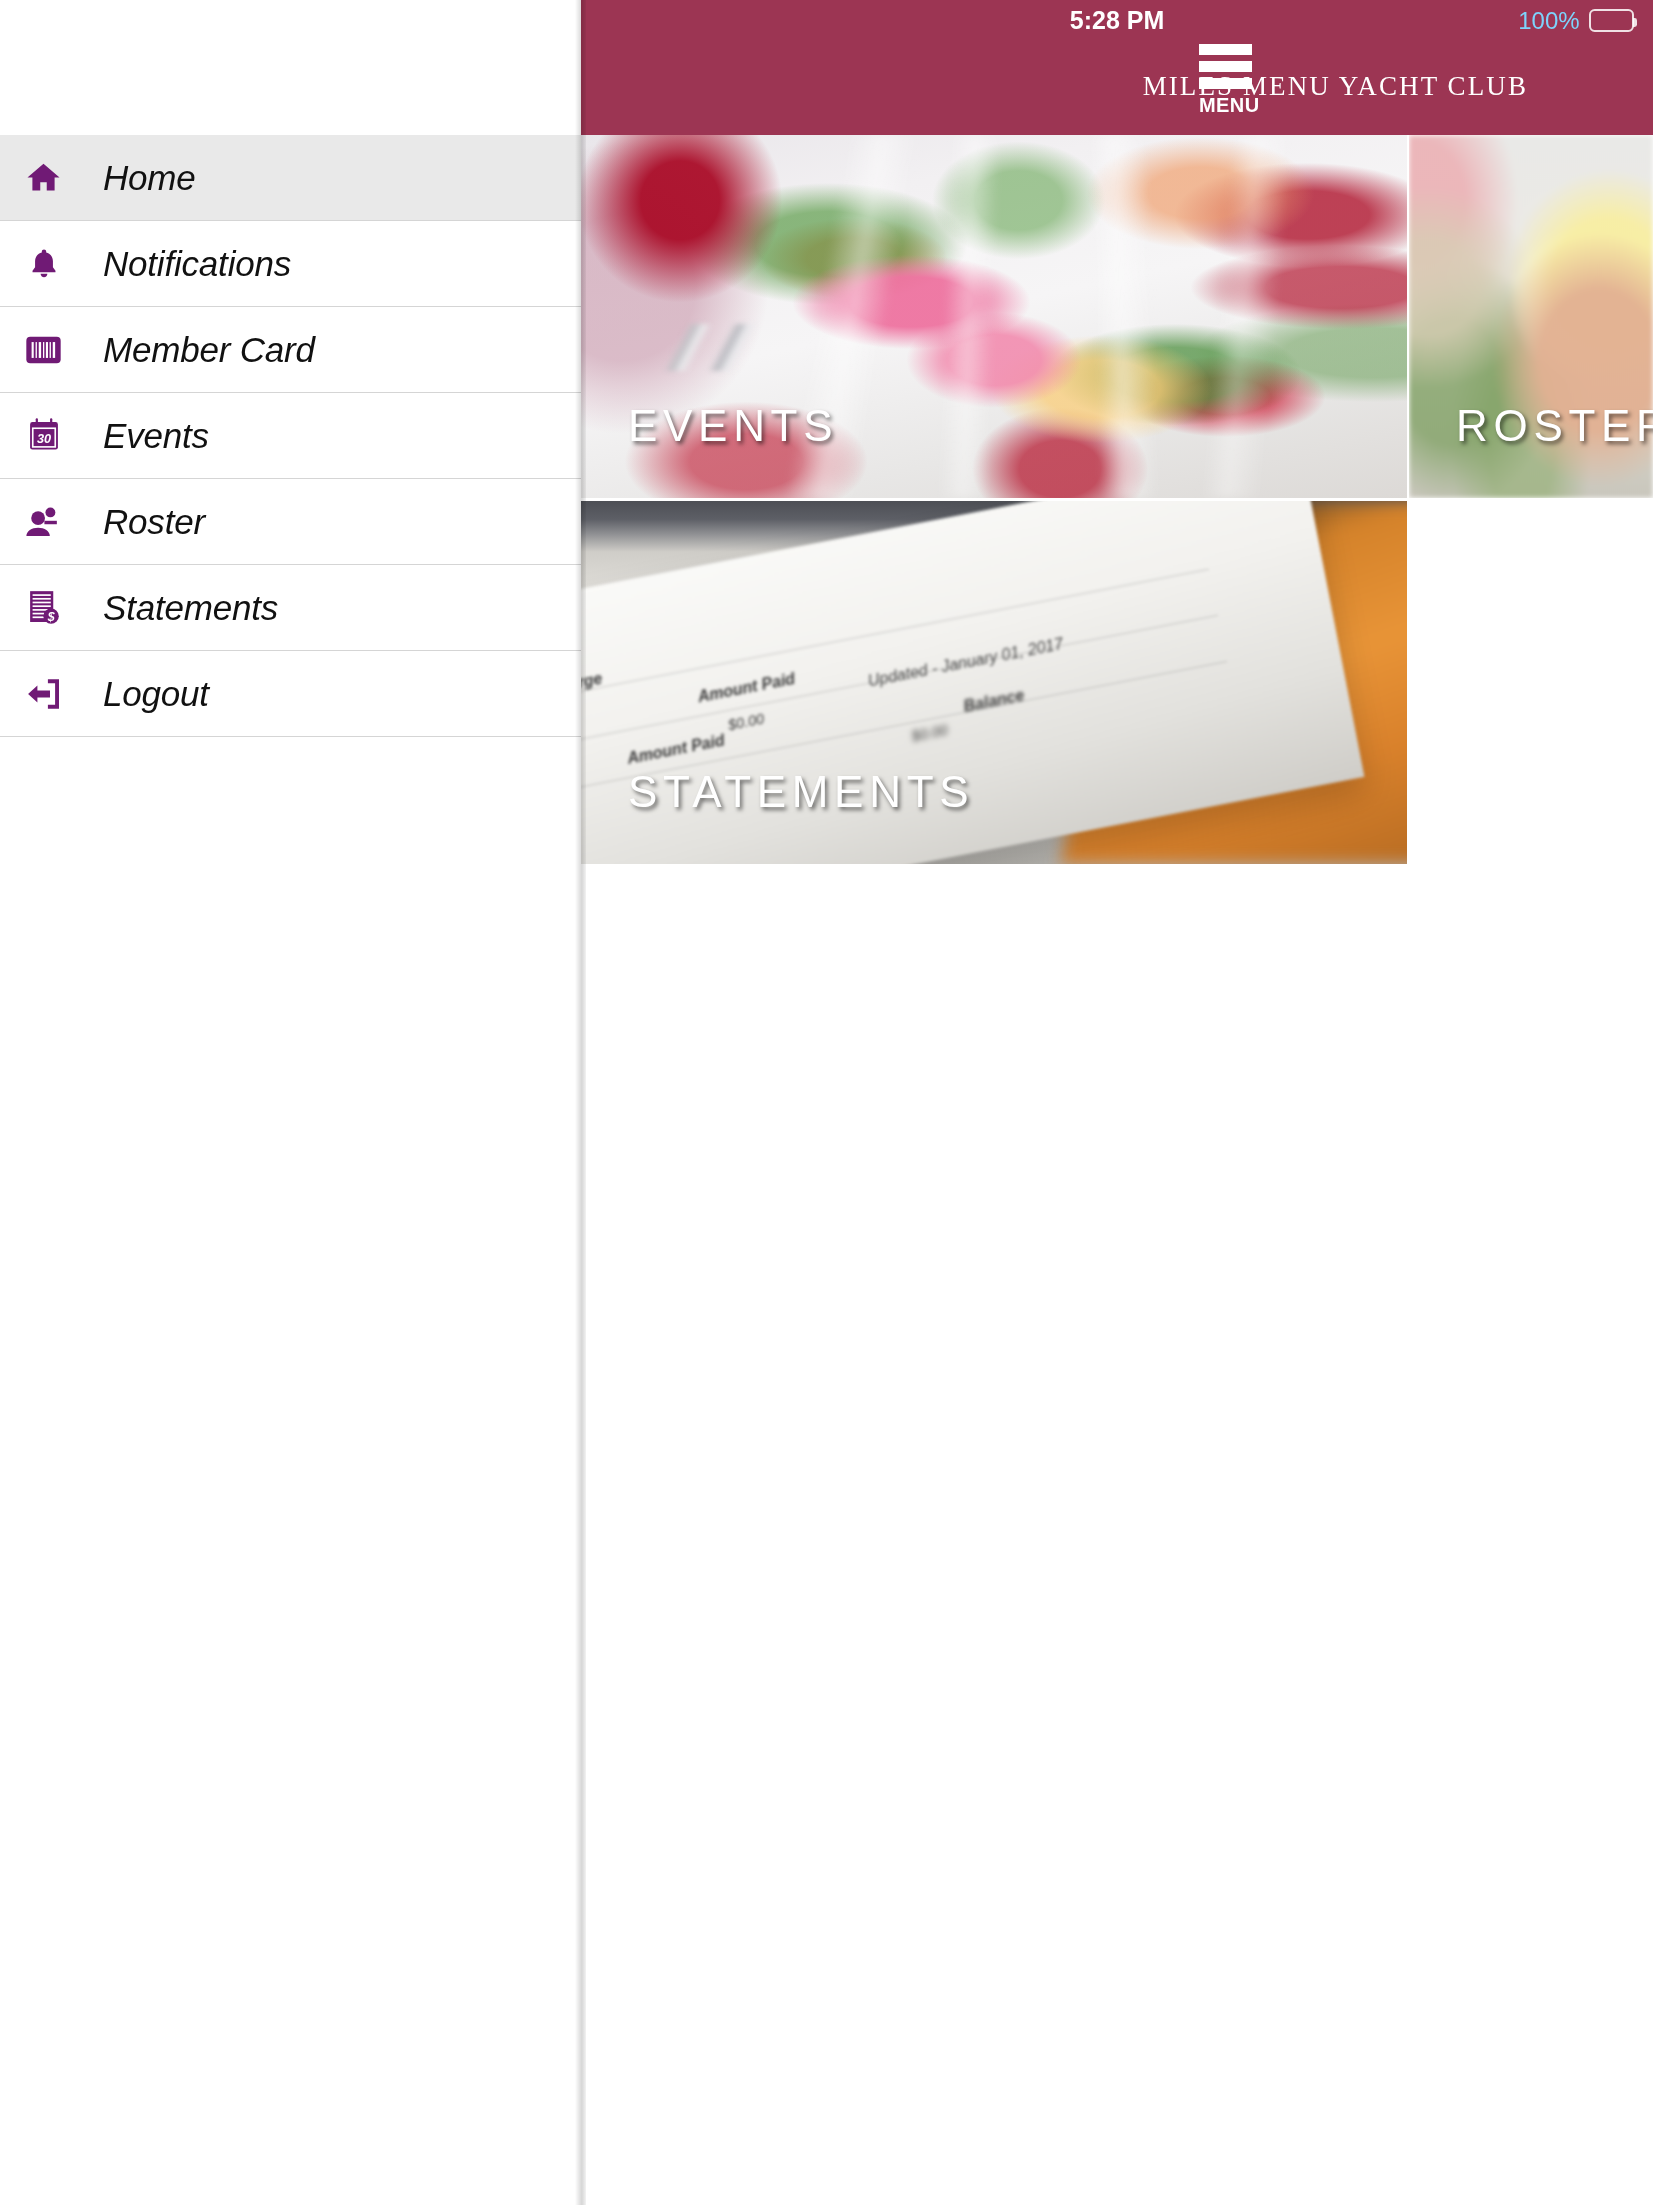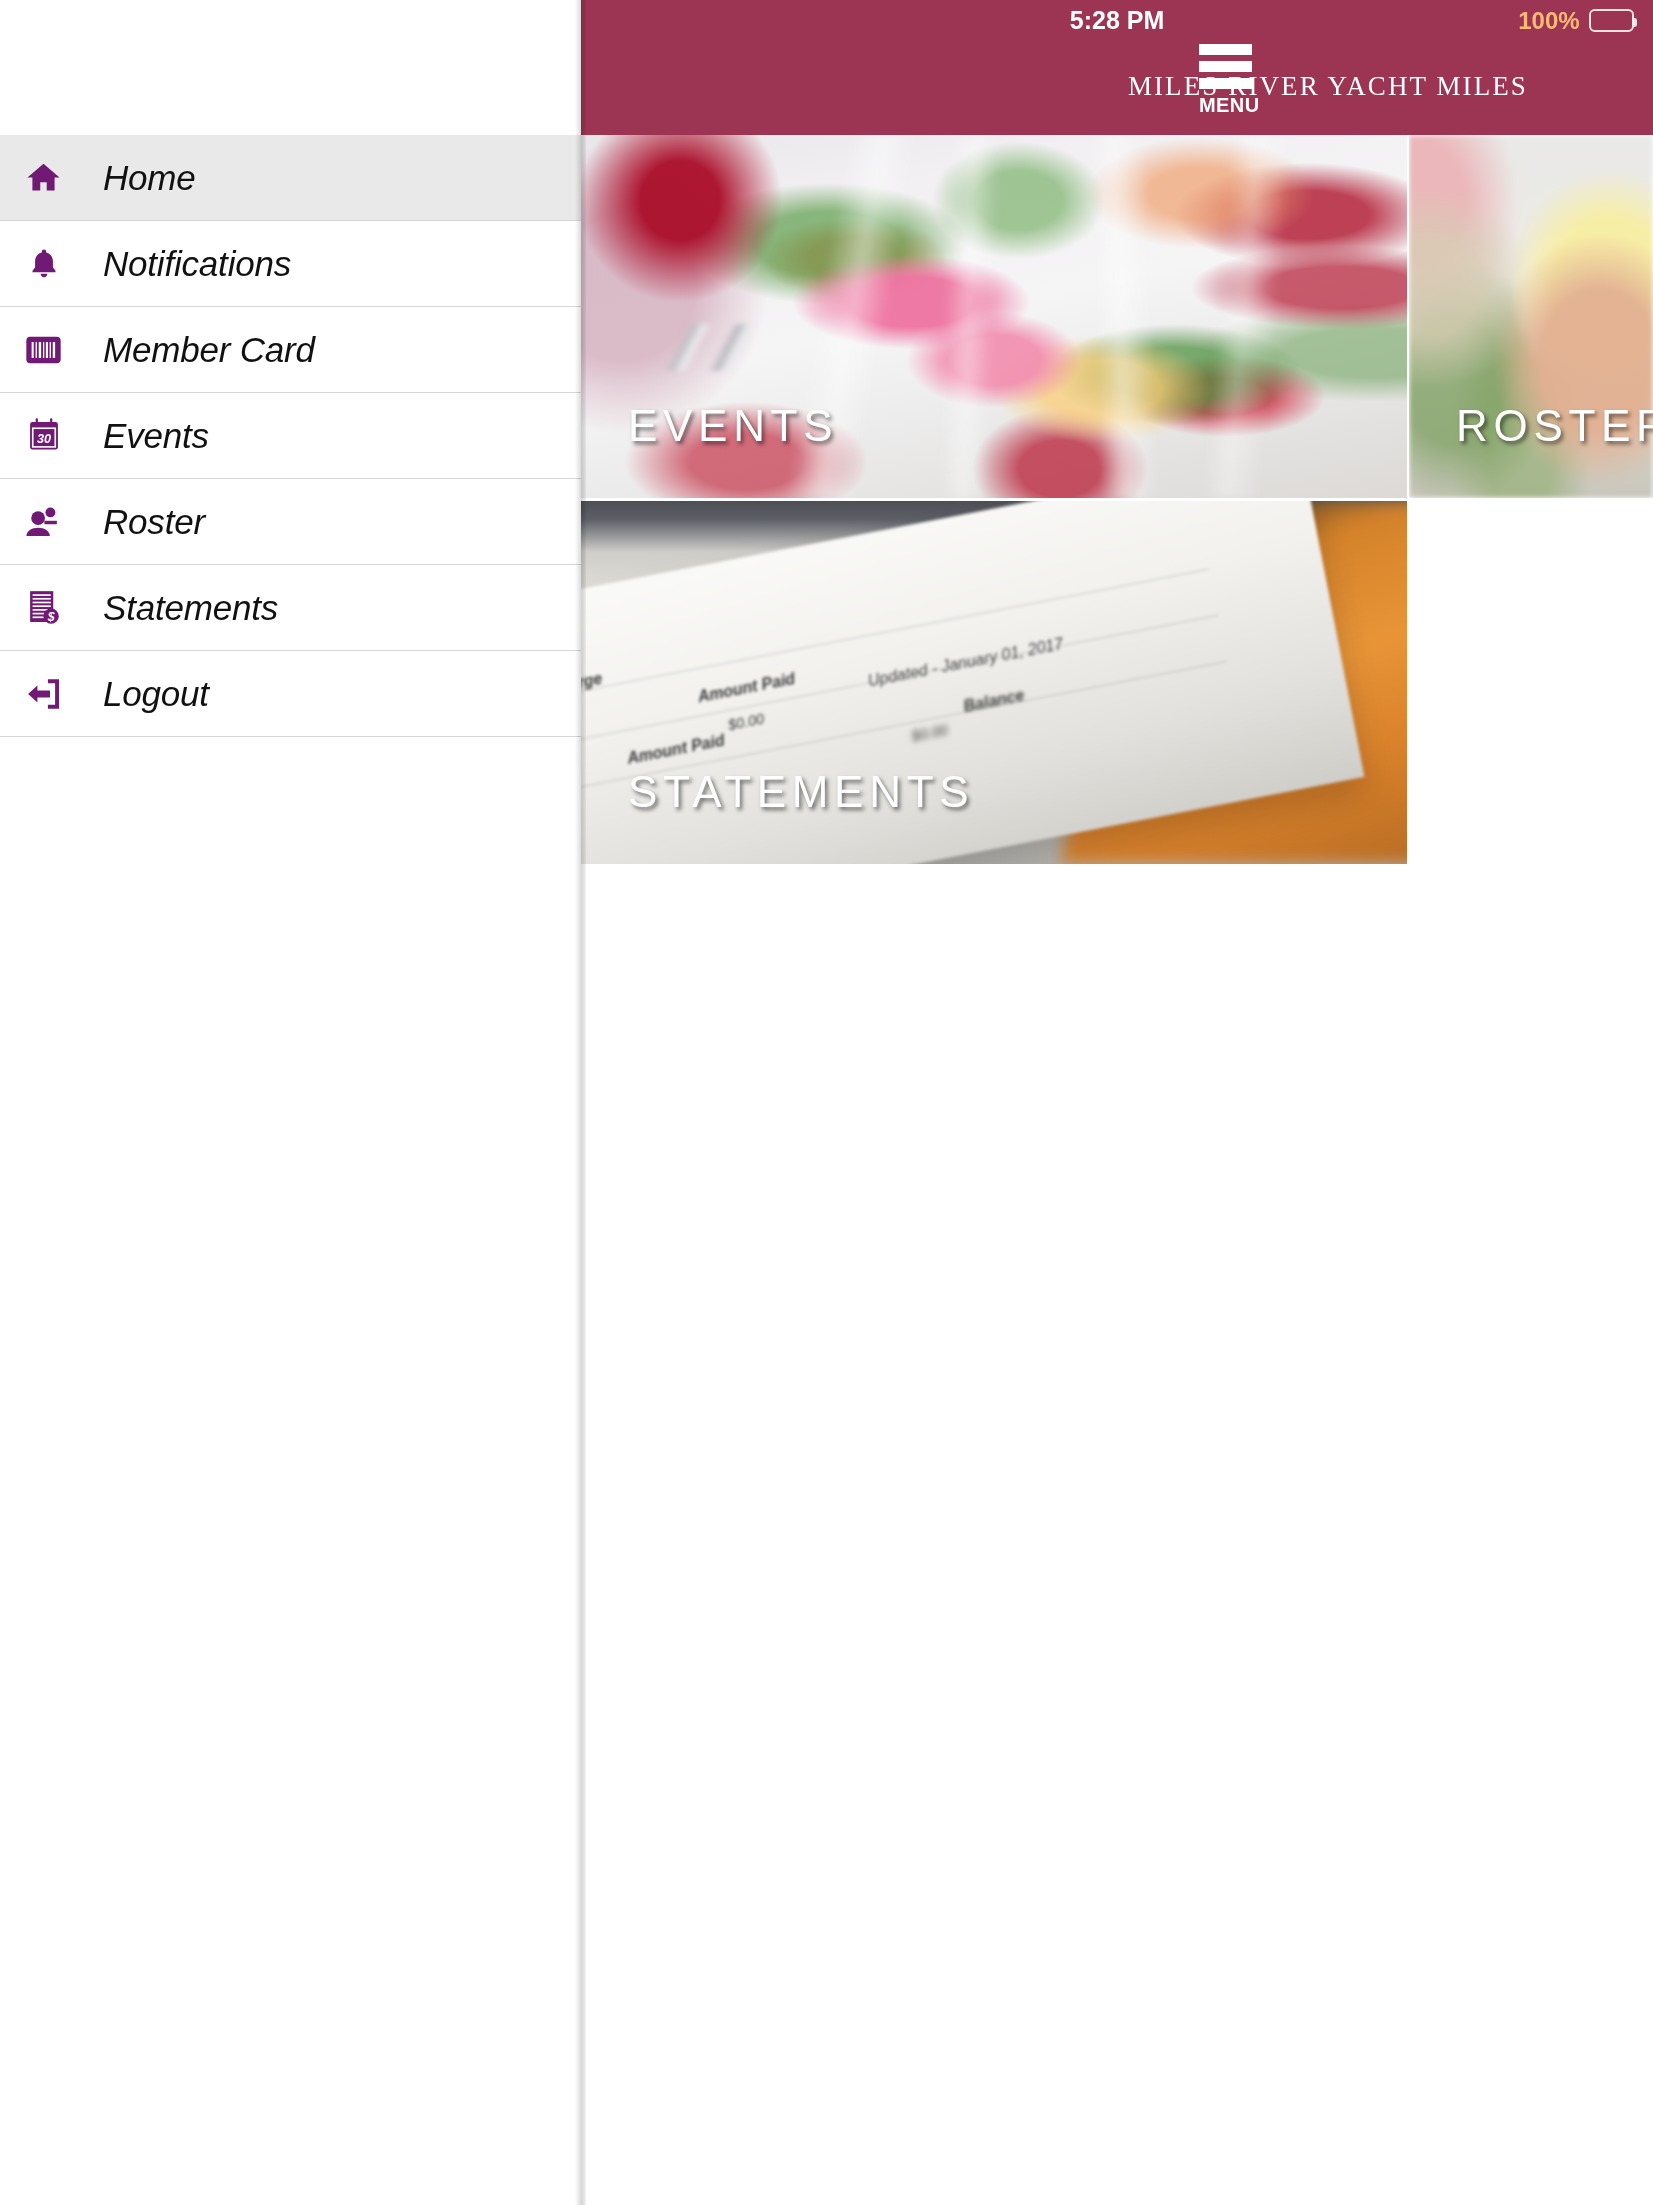--- a/index.html
+++ b/index.html
@@ -57,23 +57,23 @@
   }
   #status-right {
     position: absolute;
     right: 19.4px;
     top: 6.5px;
     display: flex;
     align-items: center;
     gap: 9px;
   }
   #battery-pct {
-    color: #fdba74;
+    color: #7dd3fc;
     font-size: 24px;
-    font-weight: 700;
+    font-weight: 400;
   }
   #battery-icon {
     position: relative;
     width: 45px;
     height: 22.6px;
     border: 2.4px solid rgba(255,255,255,0.85);
     border-radius: 5.7px;
     padding: 1.6px;
   }
   #battery-fill {
@@ -345,21 +345,21 @@
         </div>
       </div>
 
       <div id="menu-button">
         <div class="bar"></div>
         <div class="bar"></div>
         <div class="bar"></div>
         <div id="menu-label">MENU</div>
       </div>
 
-      <div id="club-title">MILES RIVER YACHT MILES</div>
+      <div id="club-title">MILES MENU YACHT CLUB</div>
     </div>
 
     <div id="tiles">
 
       <div class="tile" id="tile-events">
         <div class="art" id="events-art"></div>
         <div id="events-glass"></div>
         <div id="events-cutlery"></div>
         <div class="tile-label">EVENTS</div>
       </div>

